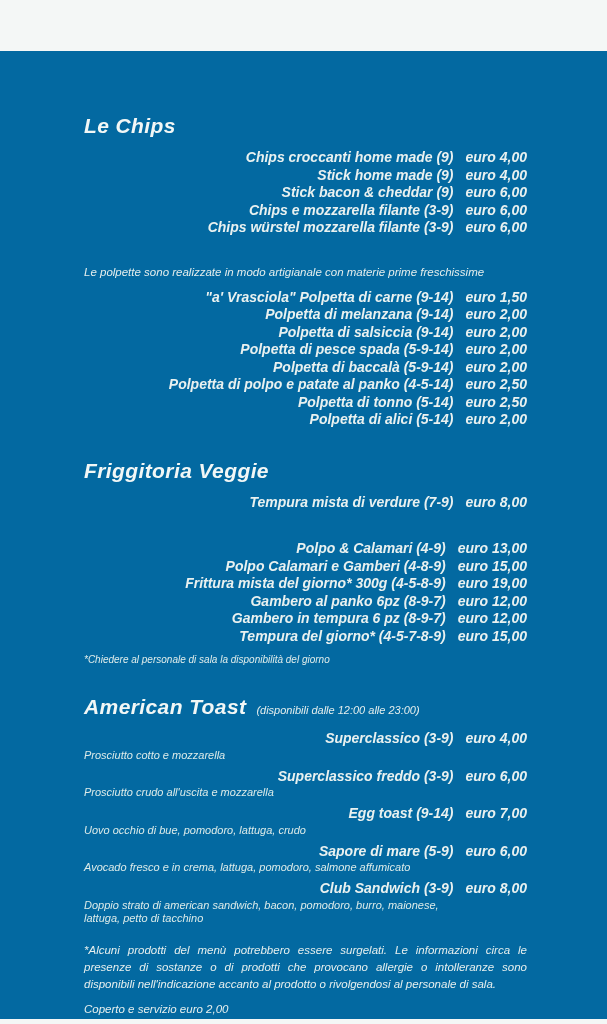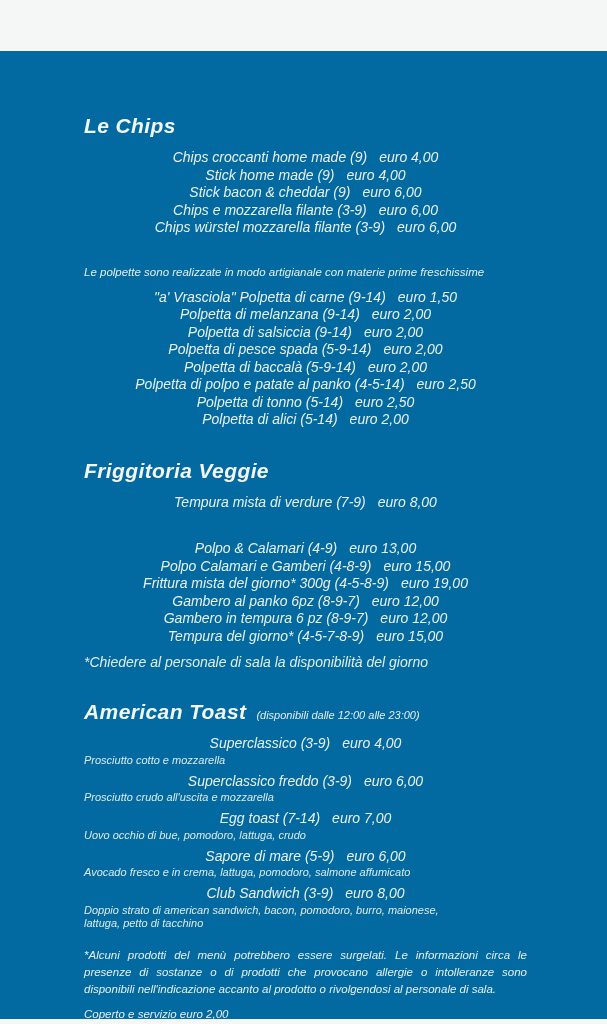--- a/index.html
+++ b/index.html
@@ -29,31 +29,32 @@
     letter-spacing: 0.4px;
     color: #f2f7f6;
     line-height: 25px;
     white-space: nowrap;
   }
   .section-note { font-size: 11px; color: #e4eeed; white-space: nowrap; }
   .section-subtitle { font-size: 11.5px; margin-top: 5px; color: #e4eeed; }
   .section-items { margin-top: 11px; }
   .item-row {
     display: flex;
-    justify-content: center;
+    justify-content: flex-end;
     align-items: baseline;
     font-size: 14px;
     line-height: 17.5px;
+    font-weight: bold;
   }
   .item-name { padding-right: 12px; }
   .item-price { white-space: nowrap; }
   .item-desc { font-size: 11px; line-height: 13px; color: #dcebe9; margin-top: 1px; max-width: 360px; }
   .item-block { margin-bottom: 0; }
   .item-block:has(.item-desc) { margin-bottom: 6px; }
-  .section-footnote { font-size: 14px; margin-top: 9px; color: #e0edeb; }
+  .section-footnote { font-size: 10px; margin-top: 9px; color: #e0edeb; }
   .menu-footer { margin-top: 17px; }
   .footer-note {
     font-size: 11.5px;
     line-height: 17px;
     text-align: justify;
     color: #e6efee;
   }
   .footer-cover { font-size: 11.5px; margin-top: 10px; color: #e6efee; }
 </style>
 </head>
@@ -229,21 +230,21 @@
           </div>
           <div class="item-block">
             <div class="item-row">
               <span class="item-name">Superclassico freddo (3-9)</span>
               <span class="item-price">euro 6,00</span>
             </div>
             <div class="item-desc">Prosciutto crudo all'uscita e mozzarella</div>
           </div>
           <div class="item-block">
             <div class="item-row">
-              <span class="item-name">Egg toast (7-14)</span>
+              <span class="item-name">Egg toast (9-14)</span>
               <span class="item-price">euro 7,00</span>
             </div>
             <div class="item-desc">Uovo occhio di bue, pomodoro, lattuga, crudo</div>
           </div>
           <div class="item-block">
             <div class="item-row">
               <span class="item-name">Sapore di mare (5-9)</span>
               <span class="item-price">euro 6,00</span>
             </div>
             <div class="item-desc">Avocado fresco e in crema, lattuga, pomodoro, salmone affumicato</div>

